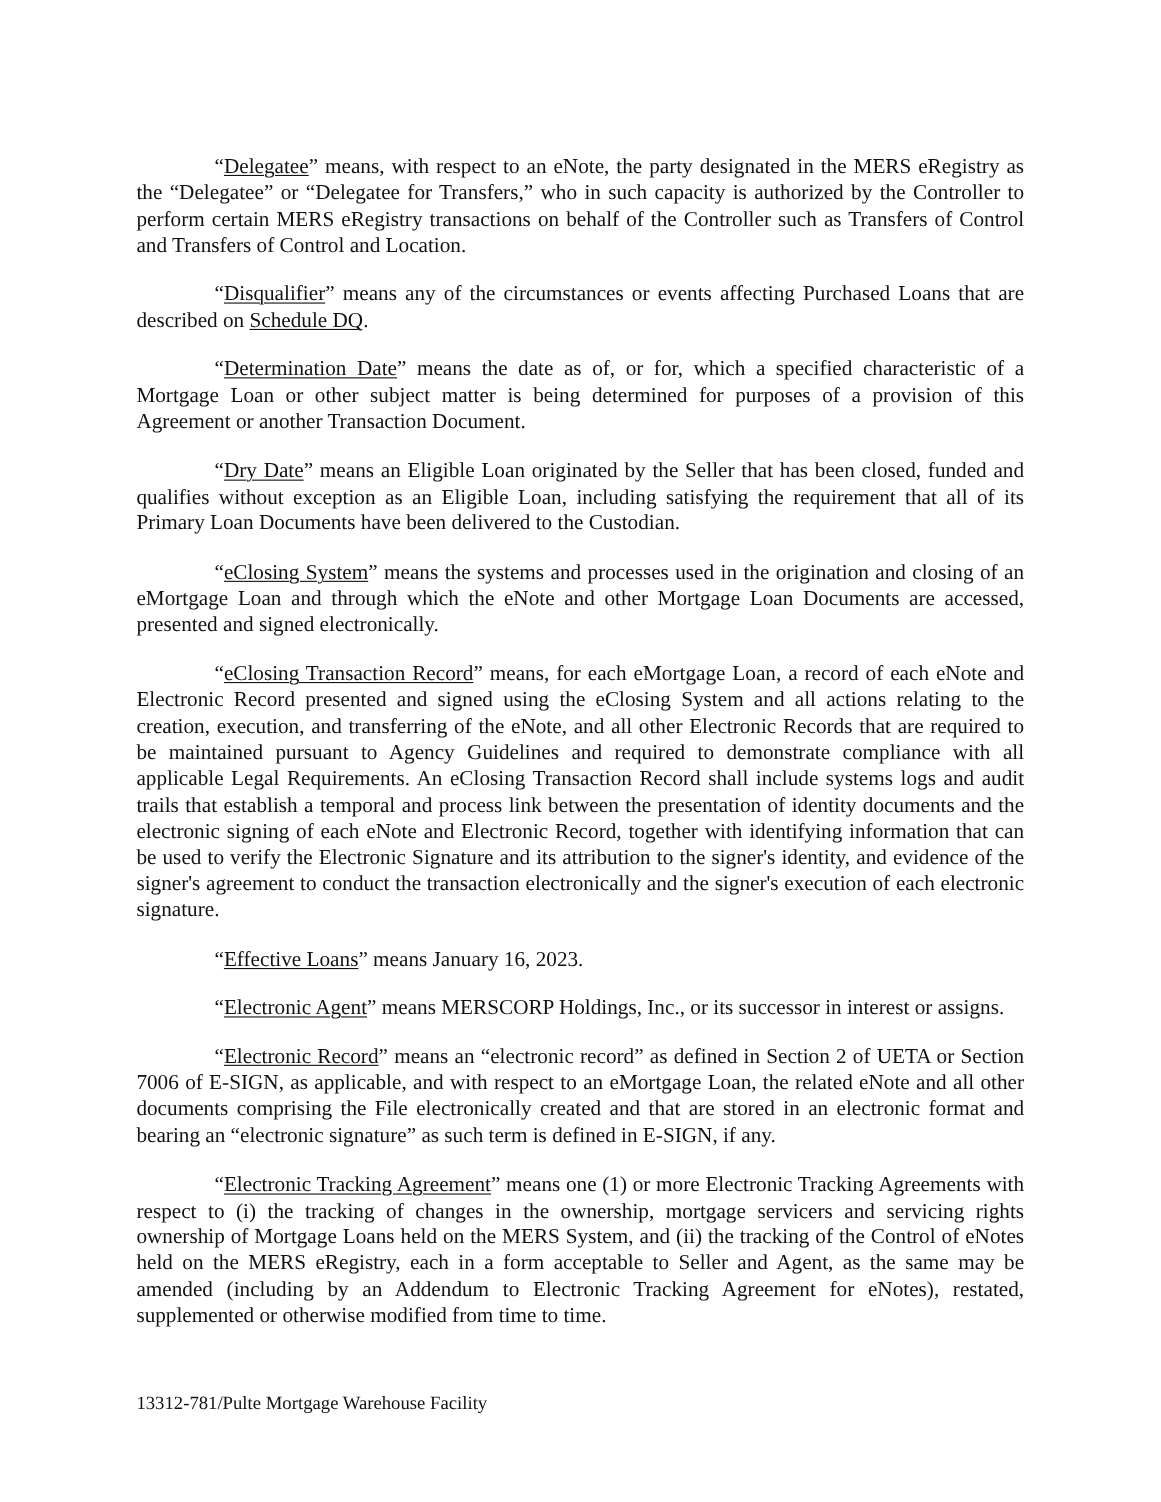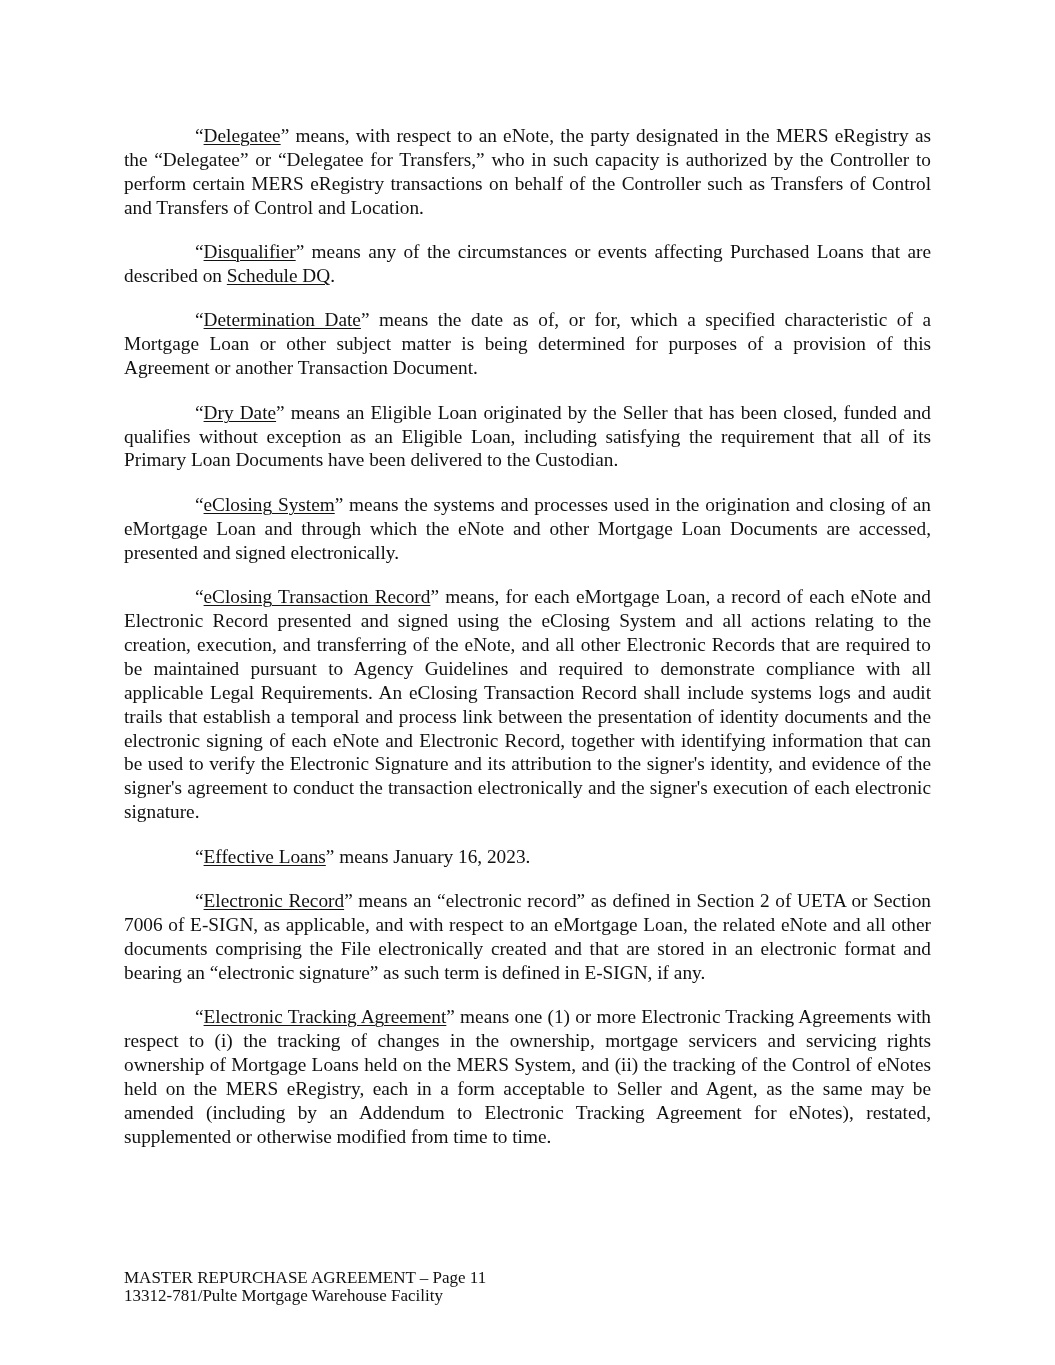--- a/index.html
+++ b/index.html
@@ -1,35 +1,35 @@
 <!DOCTYPE html>
 <html><head>
 <meta charset="utf-8">
 <style>
   html, body { margin:0; padding:0; background:#ffffff; }
   body { width:1055px; height:1365px; position:relative; overflow:hidden; }
-  .page { position:absolute; left:124px; top:124px; width:807px;
+  .page { position:absolute; left:124px; top:140px; width:807px;
     font-family:"Liberation Serif", serif; font-size:19.3px; line-height:23.9px; color:#111; }
   .para { text-align:justify; text-indent:71px; margin:0 0 20.5px 0; }
   .term { text-decoration:underline; text-underline-offset:2px; text-decoration-thickness:1px; }
   .footer { position:absolute; left:124px; top:1268px; font-family:"Liberation Serif", serif; color:#111; }
   .footer .f1 { font-size:17px; line-height:20px; }
   .footer .f2 { font-size:17px; line-height:16px; }
 </style>
 </head>
 <body>
 
 <div class="page">
   <p class="para"><span>“</span><span class="term">Delegatee</span><span>” means, with respect to an eNote, the party designated in the MERS eRegistry as the “Delegatee” or “Delegatee for Transfers,” who in such capacity is authorized by the Controller to perform certain MERS eRegistry transactions on behalf of the Controller such as Transfers of Control and Transfers of Control and Location.</span></p>
   <p class="para"><span>“</span><span class="term">Disqualifier</span><span>” means any of the circumstances or events affecting Purchased Loans that are described on </span><span class="term">Schedule DQ</span><span>.</span></p>
   <p class="para"><span>“</span><span class="term">Determination Date</span><span>” means the date as of, or for, which a specified characteristic of a Mortgage Loan or other subject matter is being determined for purposes of a provision of this Agreement or another Transaction Document.</span></p>
   <p class="para"><span>“</span><span class="term">Dry Date</span><span>” means an Eligible Loan originated by the Seller that has been closed, funded and qualifies without exception as an Eligible Loan, including satisfying the requirement that all of its Primary Loan Documents have been delivered to the Custodian.</span></p>
   <p class="para"><span>“</span><span class="term">eClosing System</span><span>” means the systems and processes used in the origination and closing of an eMortgage Loan and through which the eNote and other Mortgage Loan Documents are accessed, presented and signed electronically.</span></p>
   <p class="para"><span>“</span><span class="term">eClosing Transaction Record</span><span>” means, for each eMortgage Loan, a record of each eNote and Electronic Record presented and signed using the eClosing System and all actions relating to the creation, execution, and transferring of the eNote, and all other Electronic Records that are required to be maintained pursuant to Agency Guidelines and required to demonstrate compliance with all applicable Legal Requirements.  An eClosing Transaction Record shall include systems logs and audit trails that establish a temporal and process link between the presentation of identity documents and the electronic signing of each eNote and Electronic Record, together with identifying information that can be used to verify the Electronic Signature and its attribution to the signer's identity, and evidence of the signer's agreement to conduct the transaction electronically and the signer's execution of each electronic signature.</span></p>
   <p class="para"><span>“</span><span class="term">Effective Loans</span><span>” means January 16, 2023.</span></p>
+  <p class="para"><span>“</span><span class="term">Electronic Agent</span><span>” means MERSCORP Holdings, Inc., or its successor in interest or assigns.</span></p>
   <p class="para"><span>“</span><span class="term">Electronic Record</span><span>” means an “electronic record” as defined in Section 2 of UETA or Section 7006 of E-SIGN, as applicable, and with respect to an eMortgage Loan, the related eNote and all other documents comprising the File electronically created and that are stored in an electronic format and bearing an “electronic signature” as such term is defined in E-SIGN, if any.</span></p>
   <p class="para"><span>“</span><span class="term">Electronic Tracking Agreement</span><span>” means one (1) or more Electronic Tracking Agreements with respect to (i) the tracking of changes in the ownership, mortgage servicers and servicing rights ownership of Mortgage Loans held on the MERS System, and (ii) the tracking of the Control of eNotes held on the MERS eRegistry, each in a form acceptable to Seller and Agent, as the same may be amended (including by an Addendum to Electronic Tracking Agreement for eNotes), restated, supplemented or otherwise modified from time to time.</span></p>
 </div>
 
 <div class="footer">
-  <div class="f1">MASTER REPURCHASE AGREEMENT – Page 11</div>
   <div class="f2">13312-781/Pulte Mortgage Warehouse Facility</div>
 </div>
 
 </body></html>

